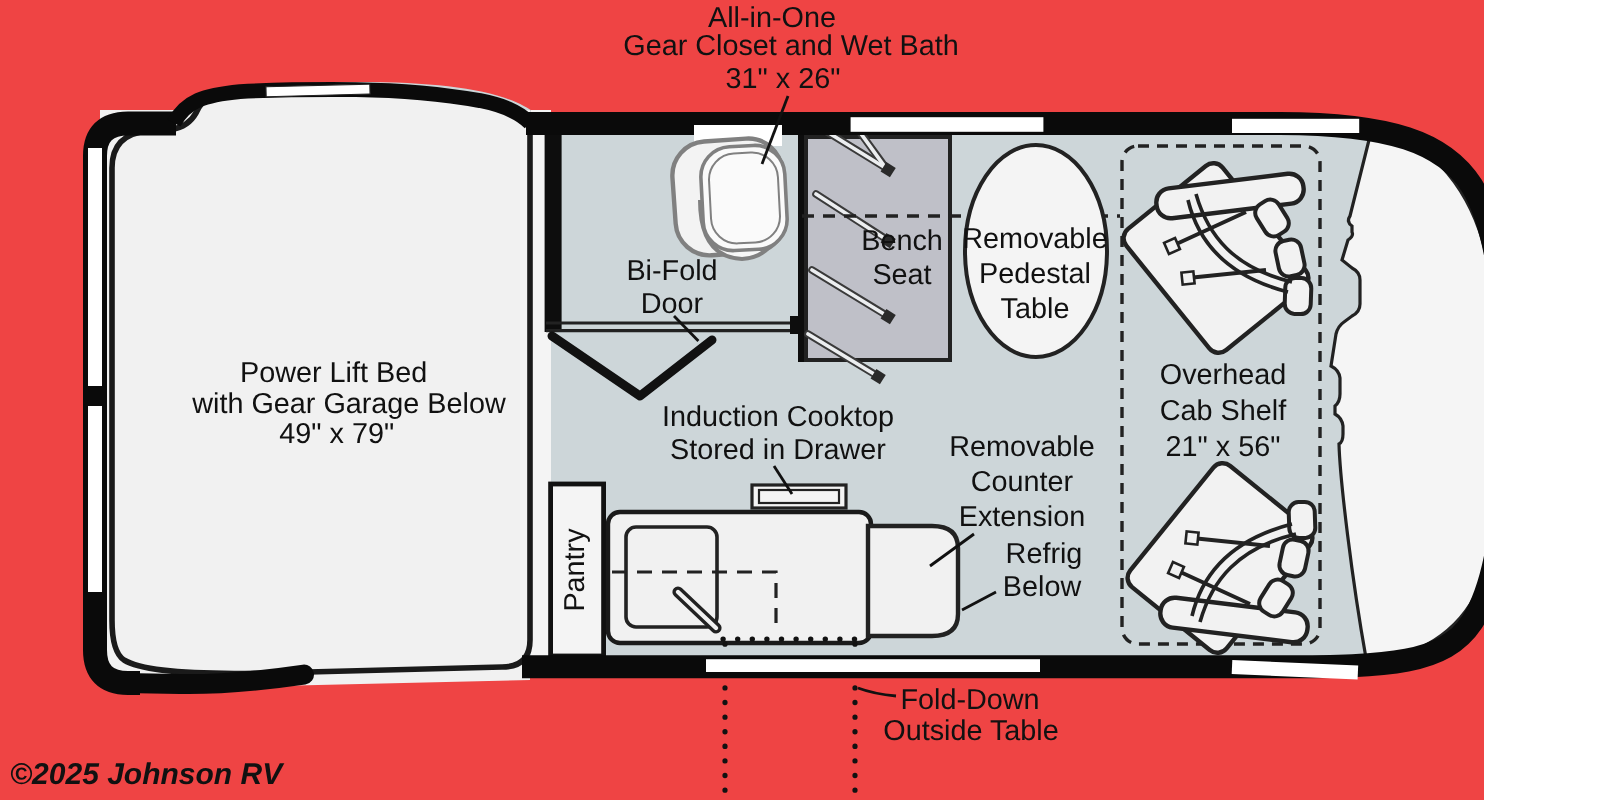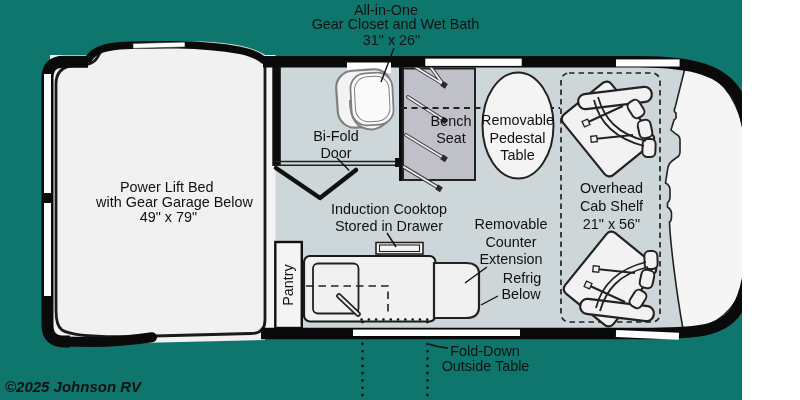--- a/index.html
+++ b/index.html
@@ -1,16 +1,16 @@
 <!DOCTYPE html>
 <html><head>
 <meta charset="utf-8">
 <style>
 html,body{margin:0;padding:0;background:#fff;}
-#wrap{position:relative;width:742px;height:400px;overflow:hidden;background:#0f766e;}
+#wrap{position:relative;width:742px;height:400px;overflow:hidden;background:#ef4444;}
 svg{display:block;}
 text{font-family:"Liberation Sans",sans-serif;fill:#111;}
 </style>
 </head>
 <body>
 <div id="wrap">
 <svg width="800" height="400" viewBox="0 0 800 400">
 
   <path d="M 47,320 L 47,78 Q 47,62 64,62 L 86,61 C 100,46 130,41 180,41
            C 225,41 255,46 268,57 L 645,57

